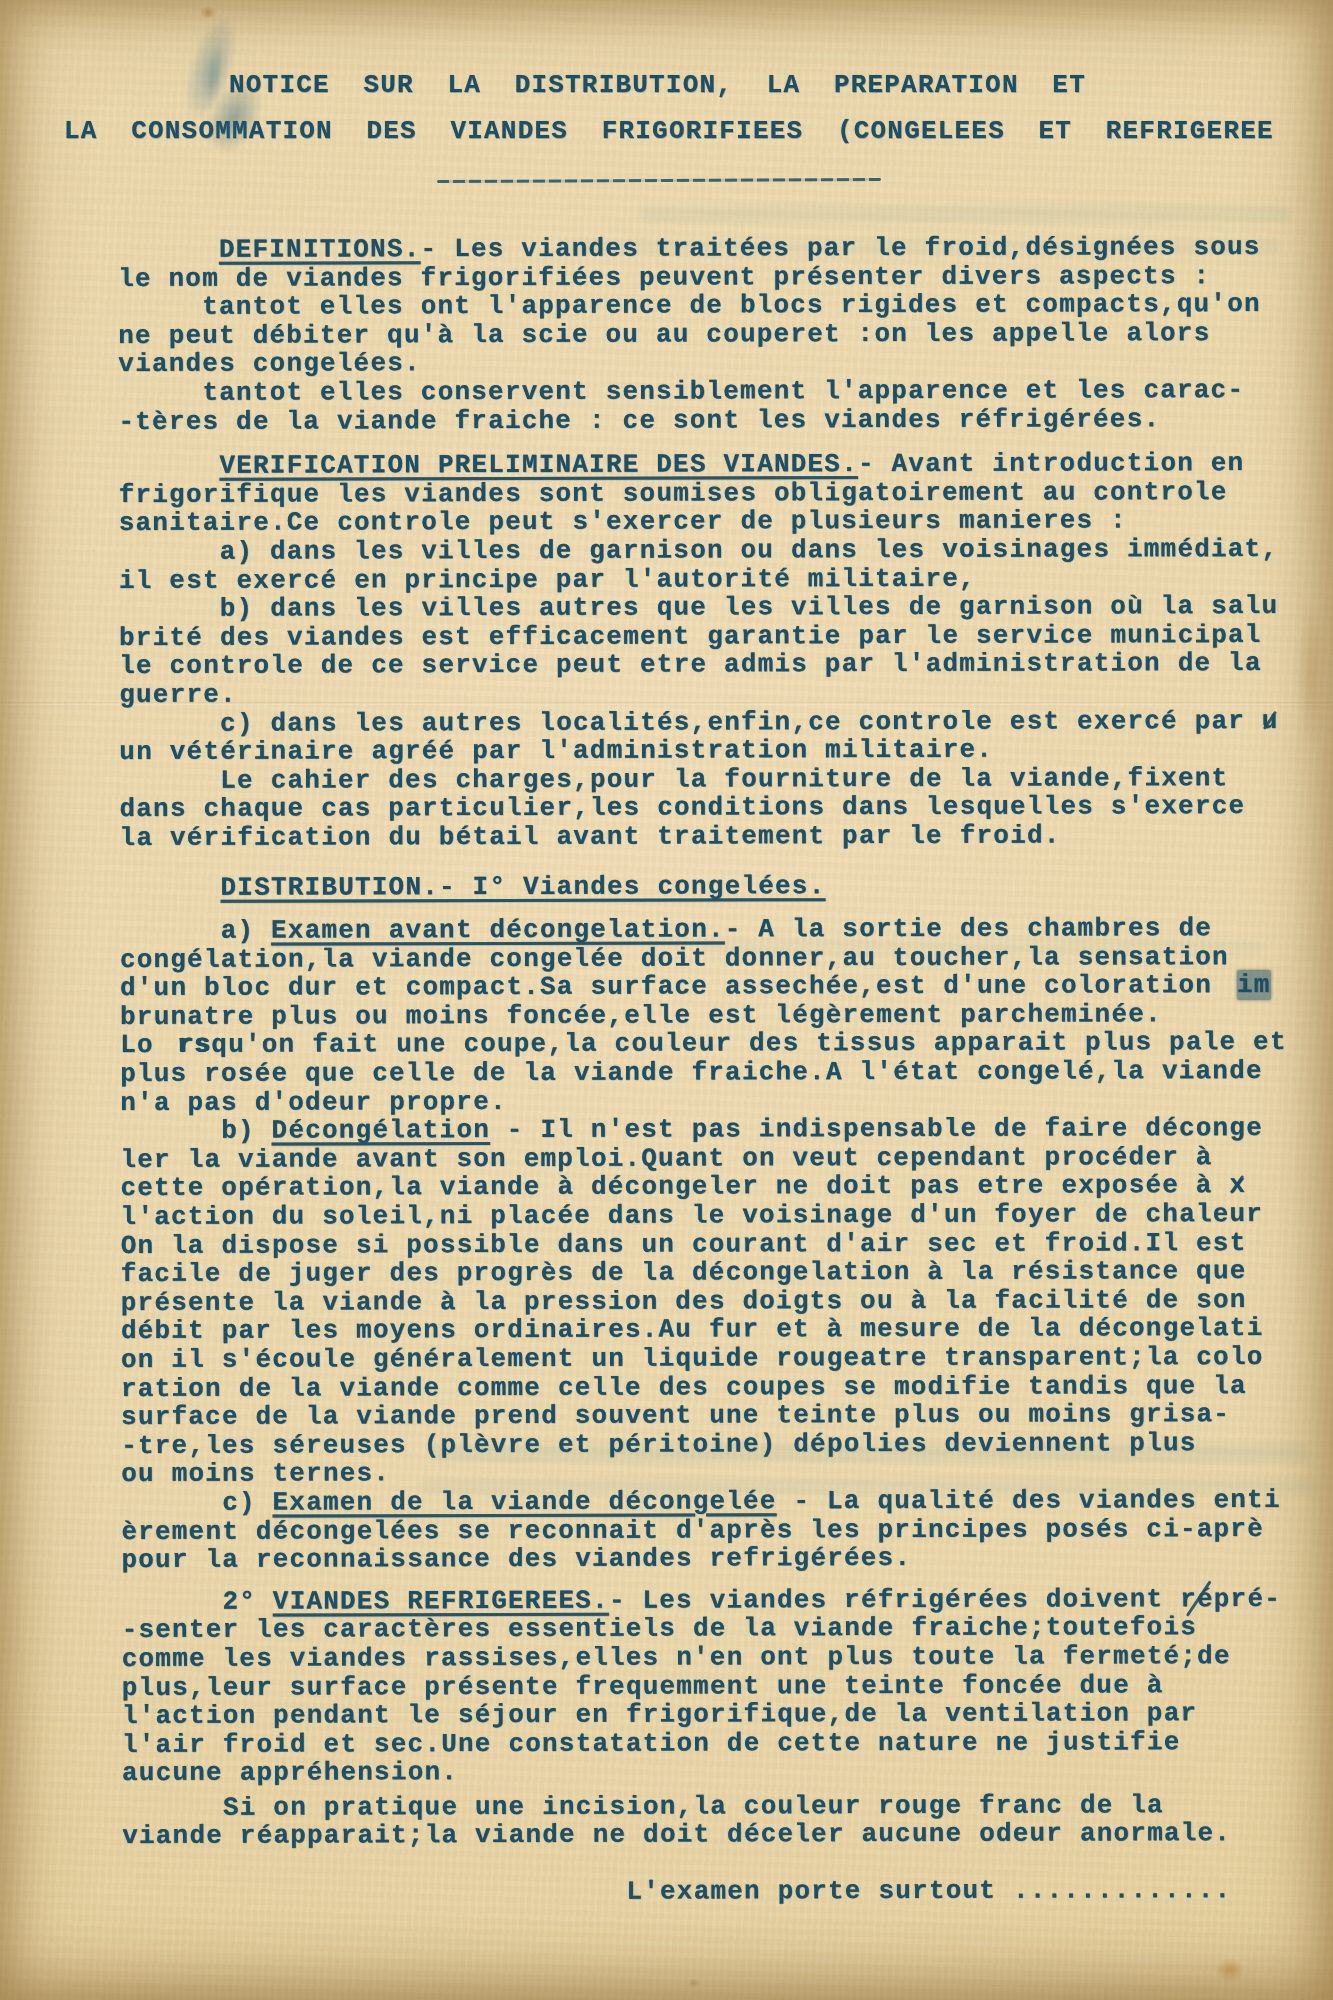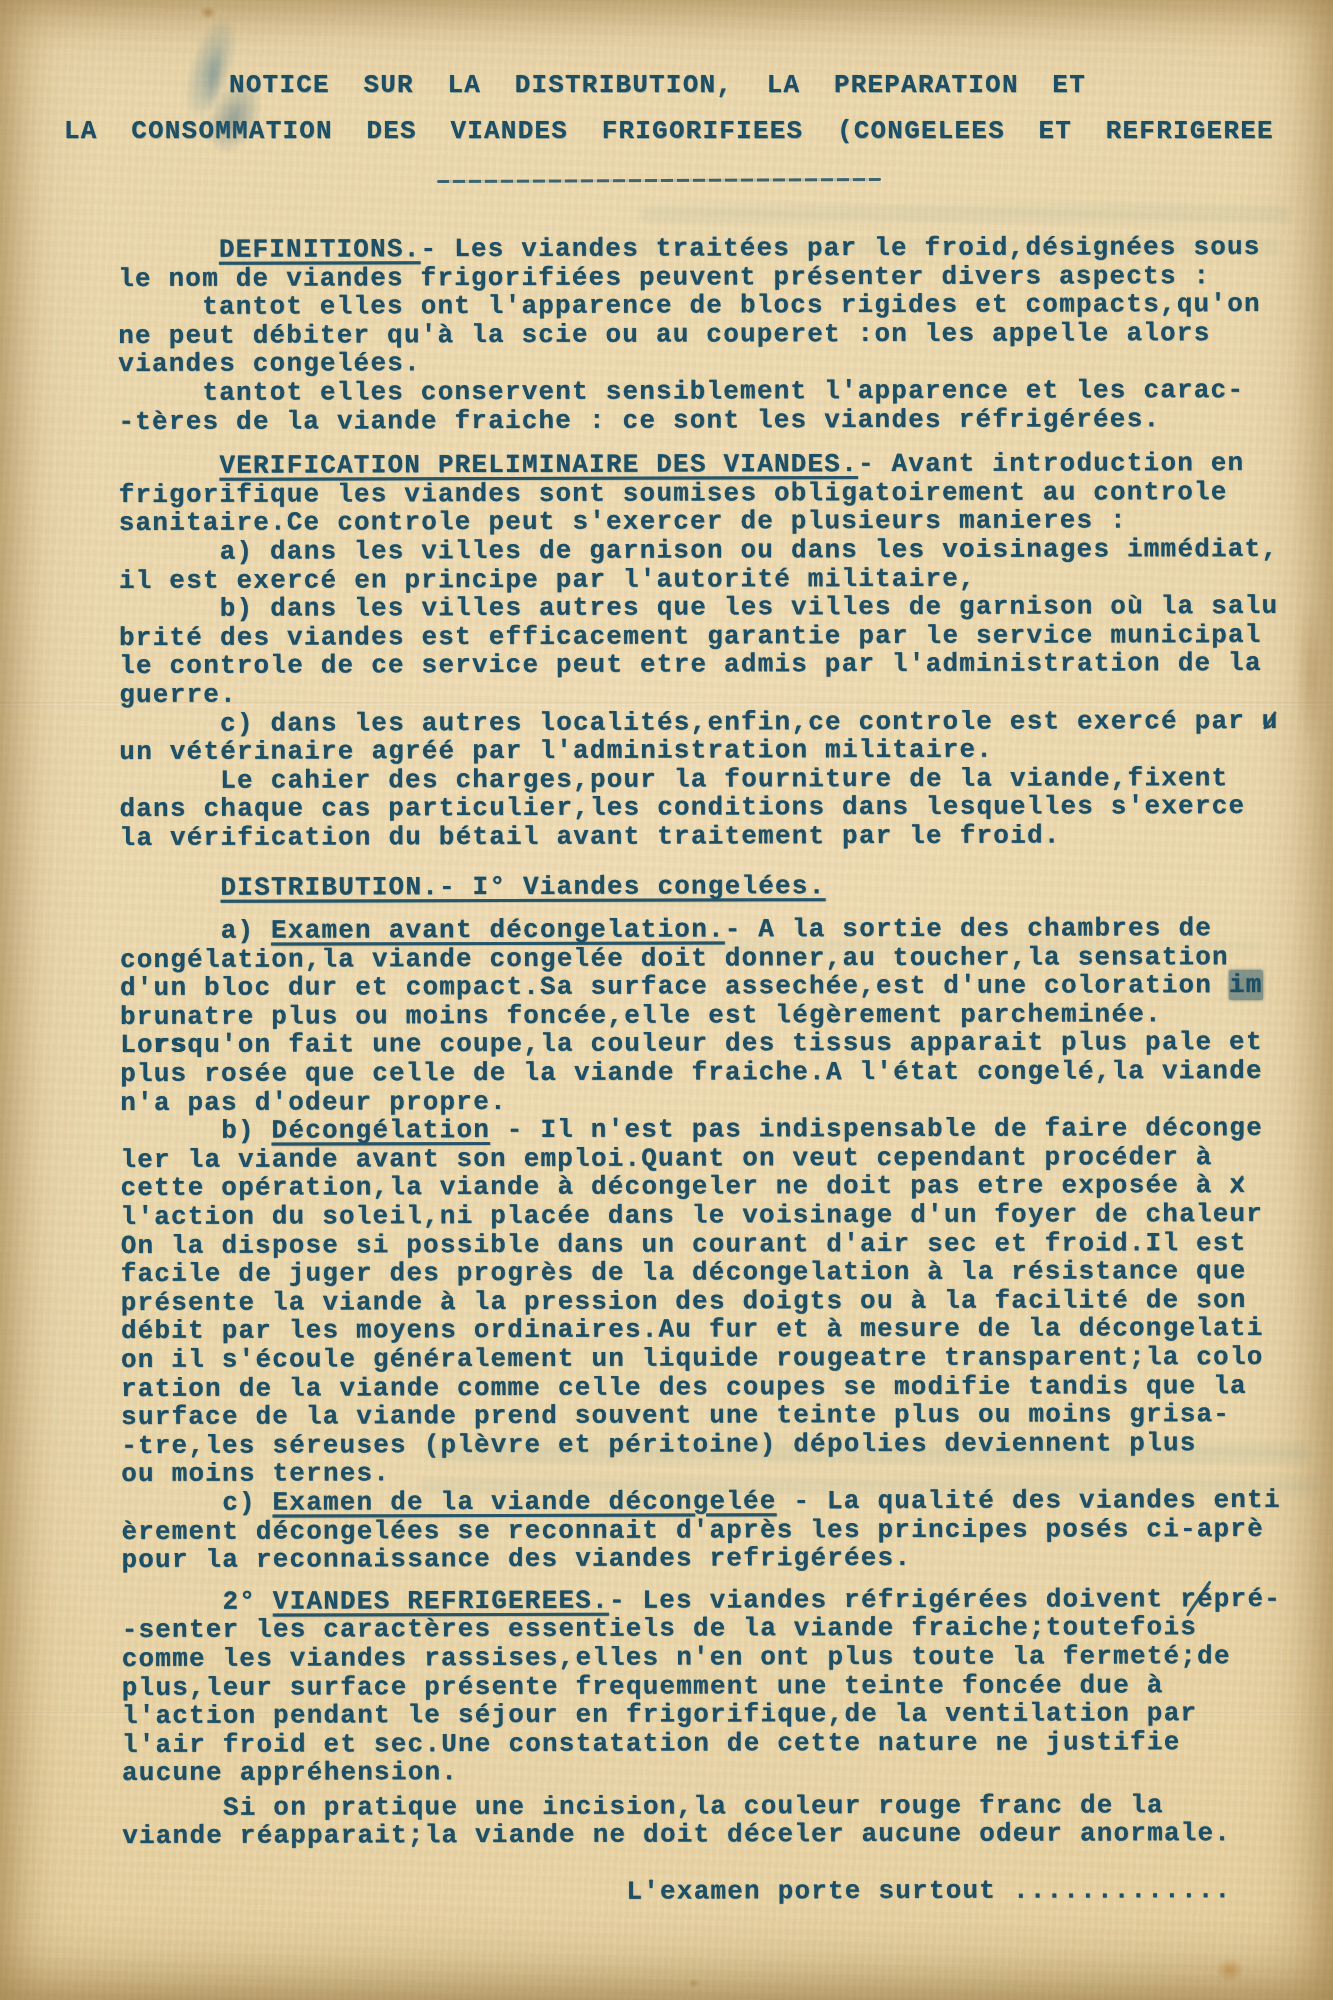--- a/index.html
+++ b/index.html
@@ -39,22 +39,23 @@
     text-decoration-color:rgba(29,79,102,0.85);
   }
   .x{position:relative;display:inline-block;}
   .x::after{
     content:"";position:absolute;left:-3px;top:42%;width:125%;height:2.6px;
     background:rgba(29,79,102,0.9);transform:rotate(-56deg);border-radius:2px;
   }
   .xh{
     background:rgba(29,79,102,0.5);border-radius:2px;
     box-shadow:0 0 3px rgba(29,79,102,0.65);
+    margin-left:8px;
   }
-  .b{text-shadow:0.9px 0 #1d4f66,-0.9px 0 #1d4f66,0 0 1.2px rgba(29,79,102,0.8);}
+  .b{text-shadow:0.9px 0 #1d4f66,-0.9px 0 #1d4f66,0 0 1.2px rgba(29,79,102,0.8);margin-left:24px;}
   #divider{
     position:absolute;left:437px;top:179px;width:444px;height:3px;border-radius:2px;
     background:repeating-linear-gradient(90deg, rgba(29,79,102,0.85) 0 12px, rgba(29,79,102,0.18) 12px 16px);
     transform:rotate(-0.25deg);
   }
   .smudge,.ghost,.stain,.crease{position:absolute;pointer-events:none;}
   #smudge-a{
     left:192px;top:18px;width:38px;height:100px;
     background:radial-gradient(ellipse at 50% 50%, rgba(62,116,140,0.38), rgba(62,116,140,0.12) 58%, transparent 78%);
     transform:rotate(17deg);filter:blur(2px);

